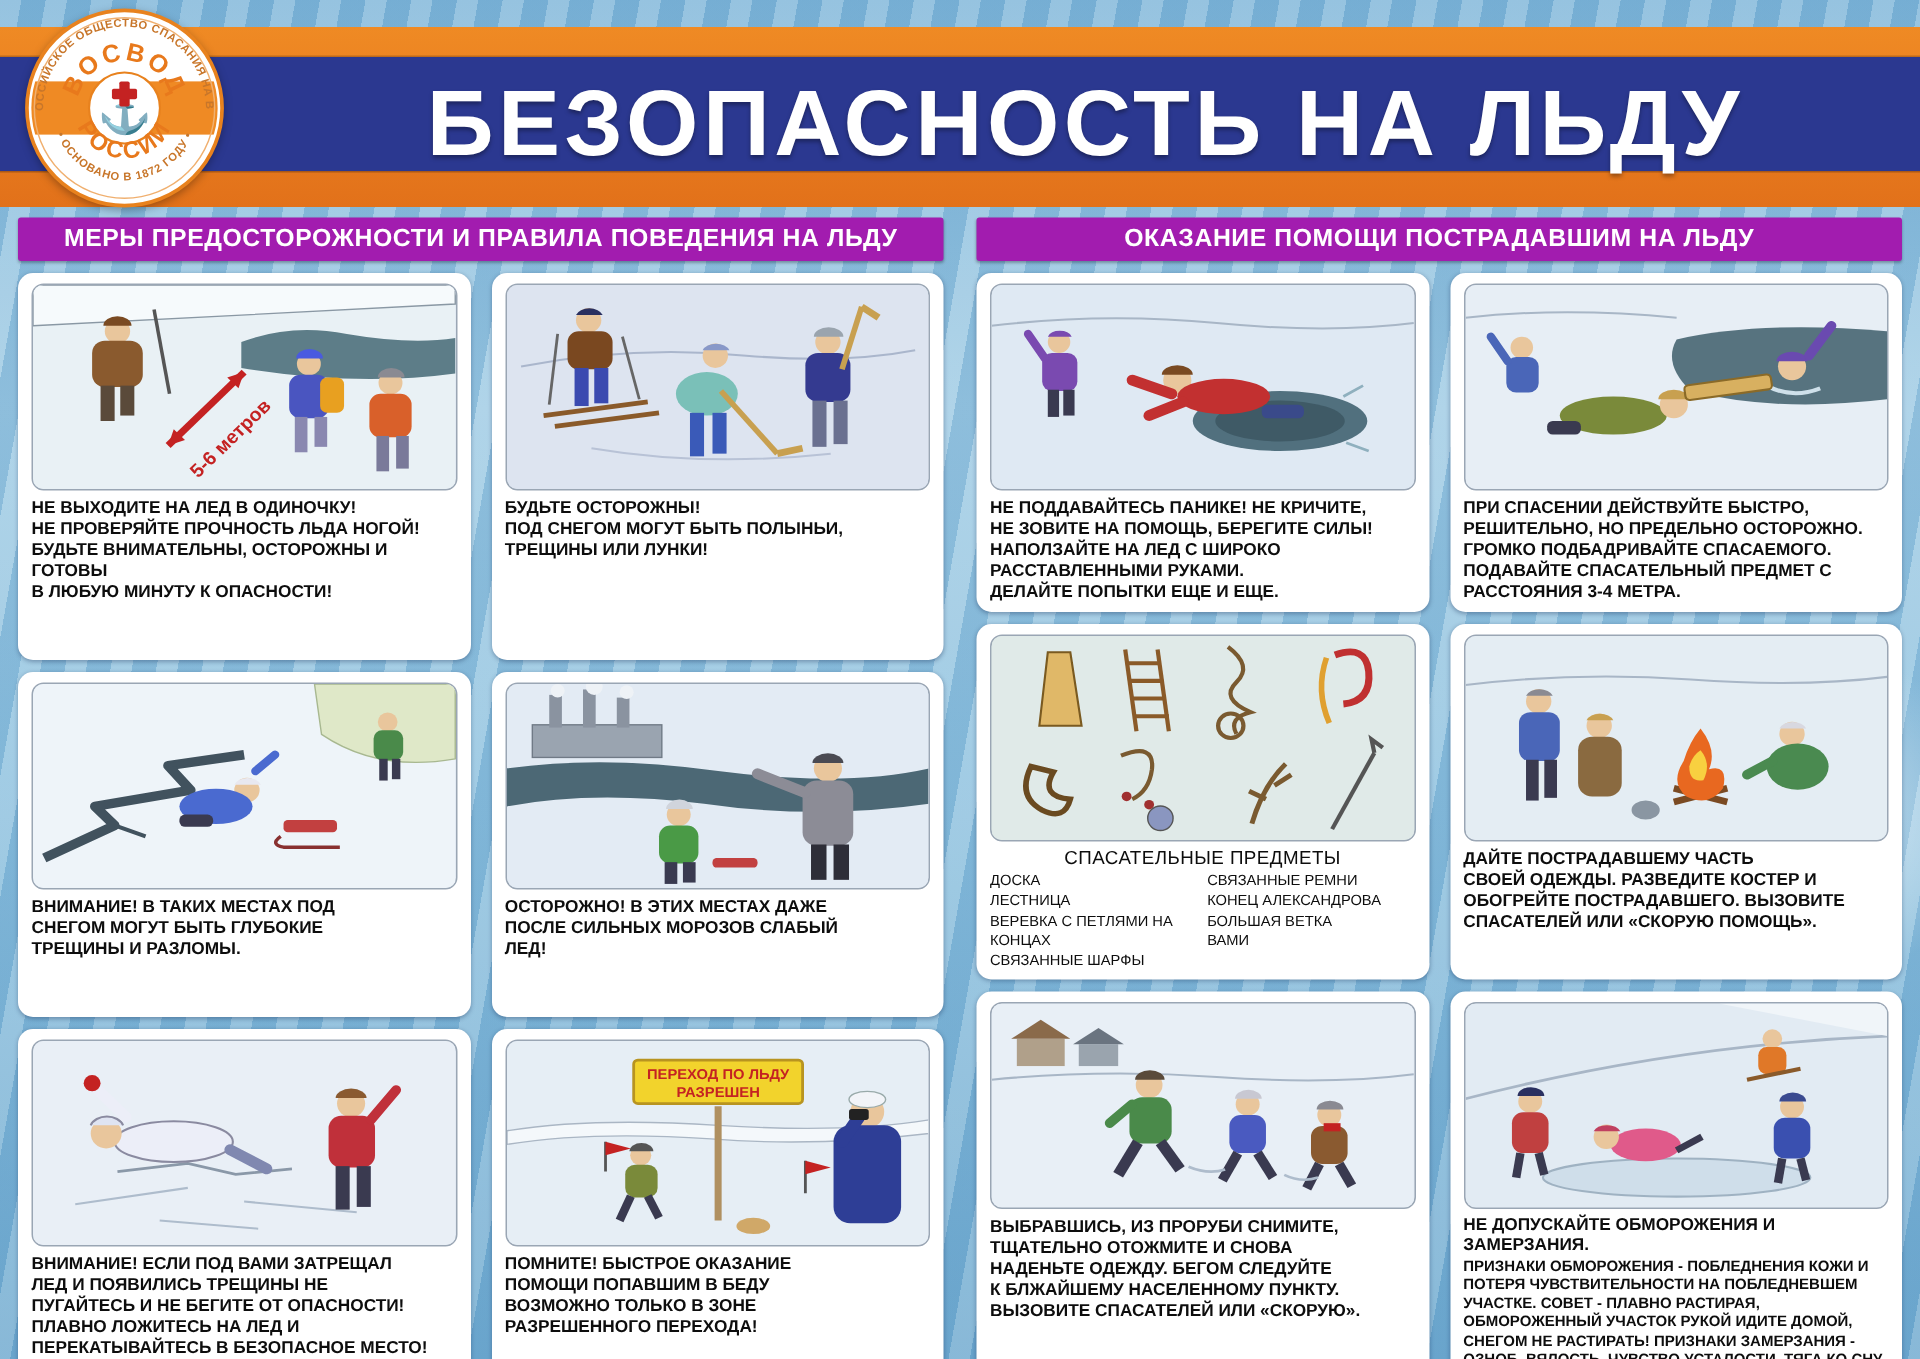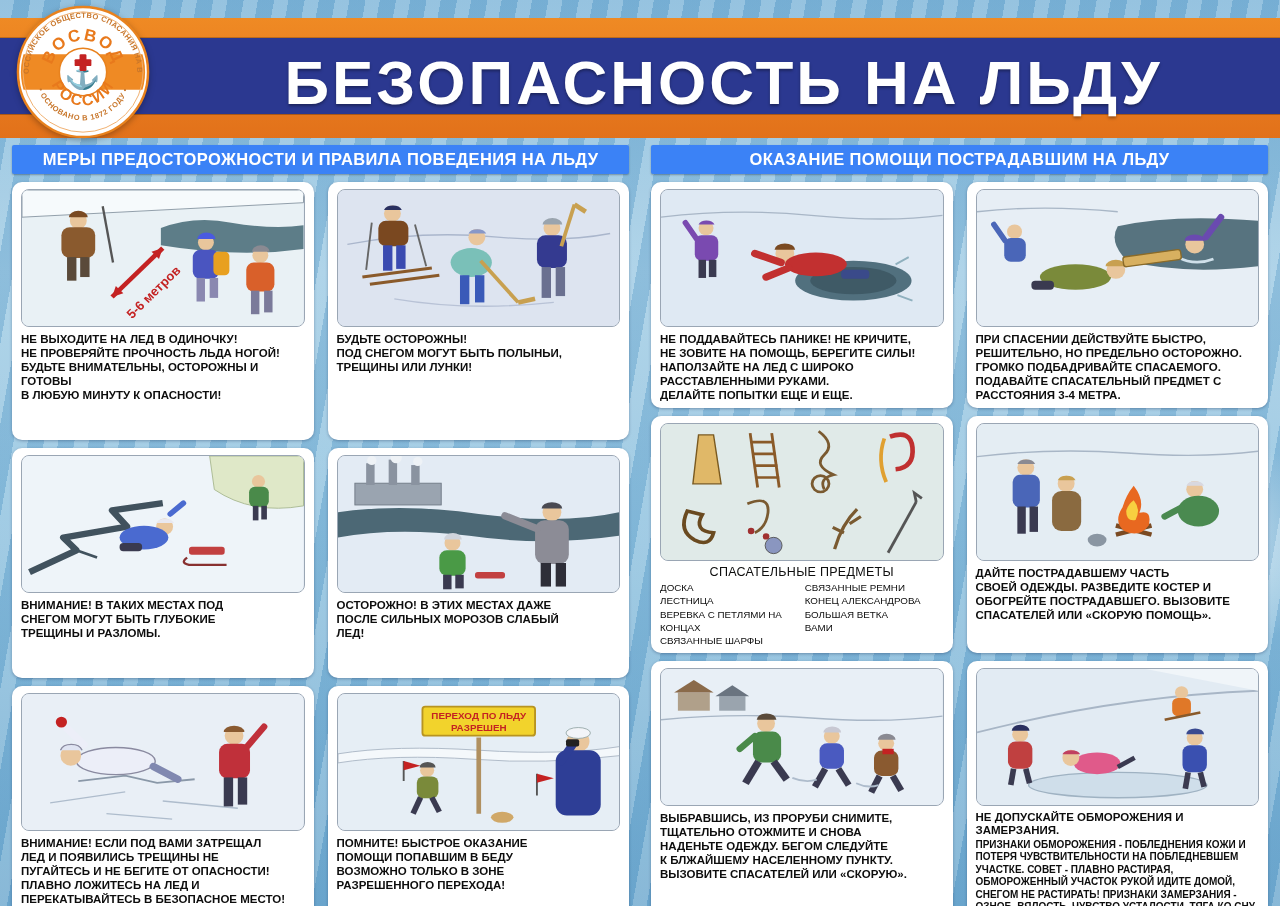--- a/index.html
+++ b/index.html
@@ -22,21 +22,21 @@
     position:absolute;left:175px;right:8px;top:38px;height:88px;
     display:flex;align-items:center;justify-content:center;
     color:#fff;font-weight:800;font-size:62px;letter-spacing:3px;white-space:nowrap;
     text-shadow:0 2px 3px rgba(0,0,0,.35);
   }
   .logo{position:absolute;left:14px;top:3px;width:138px;height:138px;z-index:3;filter:drop-shadow(0 2px 3px rgba(0,0,0,.3));}
 
   
   .bars{display:flex;gap:22px;margin:5px 12px 0 12px;}
   .bar{
-    flex:1;height:29px;background:#3b82f6;border-radius:2px;
+    flex:1;height:29px;background:#a21caf;border-radius:2px;
     display:flex;align-items:center;justify-content:center;
     color:#fff;font-weight:700;font-size:16.5px;letter-spacing:.4px;white-space:nowrap;
     box-shadow:0 1px 2px rgba(0,0,0,.3);
   }
 
   
   .content{display:flex;gap:22px;margin:8px 12px 0 12px;}
   .half{flex:1;display:grid;grid-template-columns:1fr 1fr;gap:8px 14px;}
   .panel{
     background:#fff;border-radius:10px;padding:7px 9px 6px 9px;

